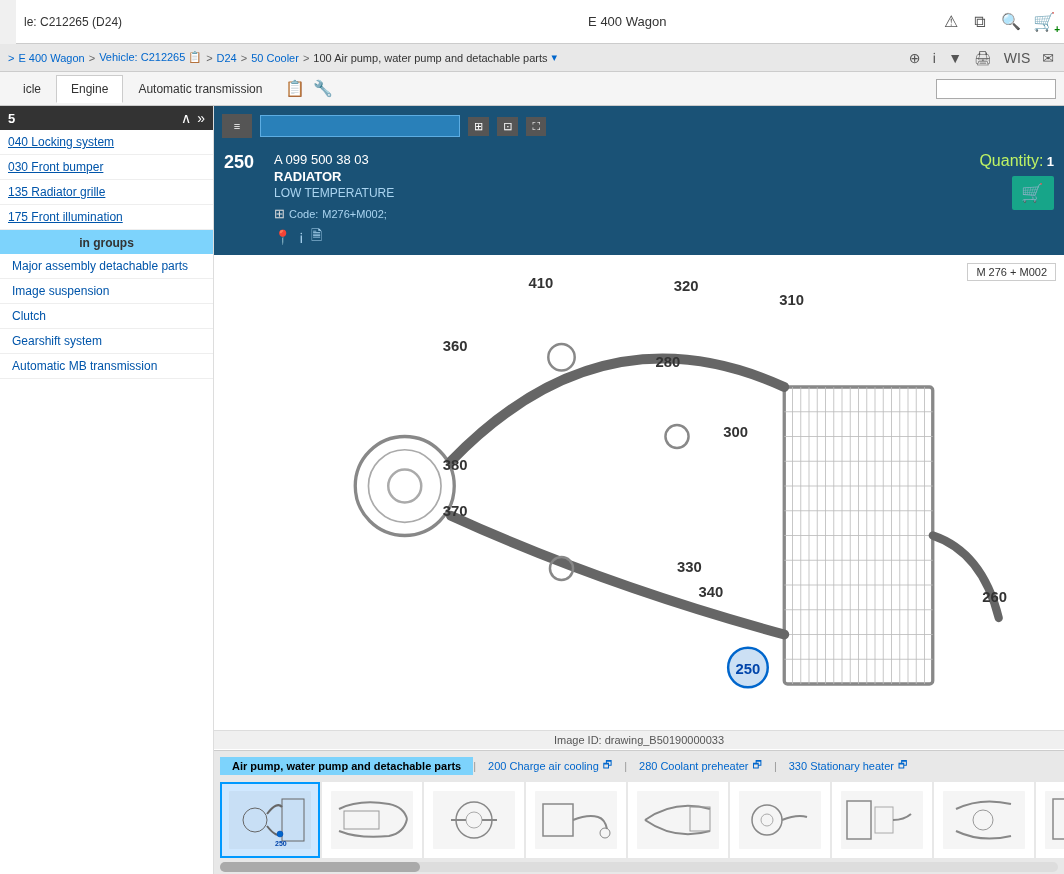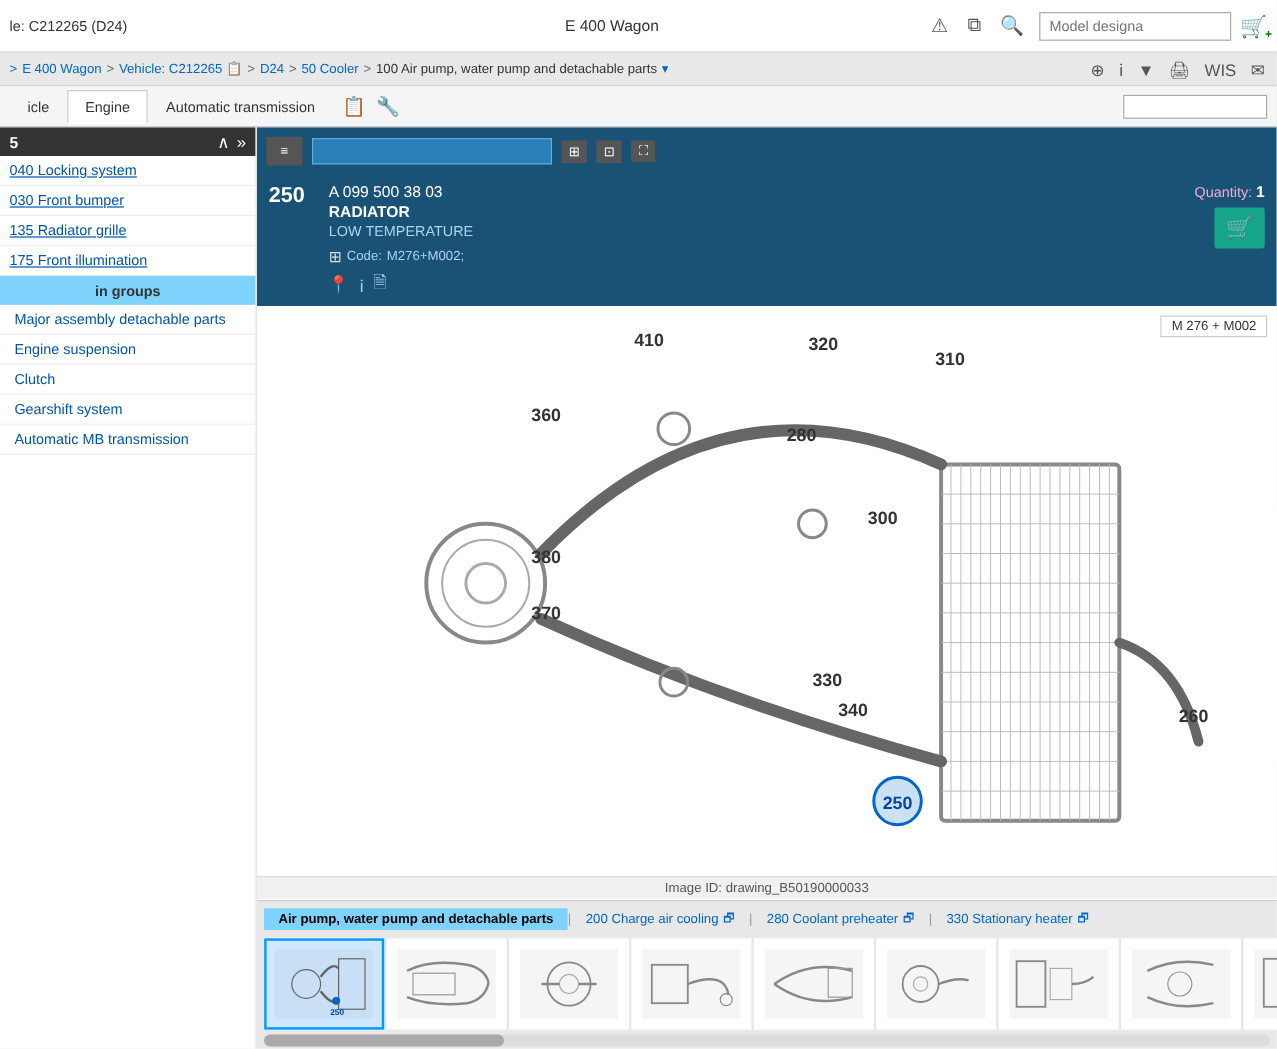--- a/index.html
+++ b/index.html
@@ -7,20 +7,21 @@
 
     
     .top-bar {
       background: #fff;
       border-bottom: 1px solid #ccc;
       display: flex;
       align-items: center;
       padding: 4px 8px;
       height: 44px;
       gap: 22px;
+      margin-left: 16px;
     }
     .top-bar-title { font-size: 12px; color: #333; flex: 1; }
     .top-bar-model { font-size: 13px; color: #333; flex: 2; text-align: center; }
     .top-bar-icons { display: flex; align-items: center; gap: 8px; margin-left: auto; }
     .icon-btn {
       background: none; border: none; cursor: pointer;
       font-size: 16px; color: #555; padding: 2px 4px;
       display: flex; align-items: center; justify-content: center;
     }
     .search-box-top {
@@ -175,21 +176,21 @@
     .part-num { font-size: 13px; font-weight: normal; color: #fff; margin-bottom: 2px; }
     .part-name { font-size: 13px; font-weight: bold; color: #fff; margin-bottom: 2px; }
     .part-sub { font-size: 12px; color: #aad4f0; margin-bottom: 6px; }
     .part-code { font-size: 11px; color: #aad4f0; }
     .part-icons { display: flex; gap: 8px; margin-top: 4px; }
     .part-icon-btn {
       background: none; border: none; cursor: pointer;
       color: #aad4f0; font-size: 14px;
     }
     .qty-col { display: flex; flex-direction: column; align-items: flex-end; gap: 6px; }
-    .qty-label { font-size: 12px; color: #f9a8d4; }
+    .qty-label { font-size: 16px; color: #bef264; }
     .qty-value { font-size: 13px; font-weight: bold; color: #fff; }
     .cart-icon-btn {
       background: #17a589; border: none; cursor: pointer;
       color: #fff; font-size: 18px; padding: 6px 10px; border-radius: 2px;
     }
 
     
     .diagram-area {
       flex: 1;
       background: #fff;
@@ -291,21 +292,20 @@
 </head>
 <body>
 
 <div class="top-bar">
   <span class="top-bar-title">le: C212265 (D24)</span>
   <span class="top-bar-model">E 400 Wagon</span>
   <div class="top-bar-icons">
     <button class="icon-btn" title="Warning">⚠</button>
     <button class="icon-btn" title="Copy">⧉</button>
     <button class="icon-btn" title="Search">🔍</button>
-    <input class="search-box-top" type="text" placeholder="Model designa" style="">
     <button class="cart-btn">
       🛒<span class="cart-plus">+</span>
     </button>
   </div>
 </div>
 
 <div class="breadcrumb">
   <span>&gt;</span>
   <a>E 400 Wagon</a>
   <span class="sep">&gt;</span>
@@ -352,21 +352,21 @@
     </div>
 
     <div class="sidebar-item">040 Locking system</div>
     <div class="sidebar-item">030 Front bumper</div>
     <div class="sidebar-item">135 Radiator grille</div>
     <div class="sidebar-item">175 Front illumination</div>
 
     <div class="sidebar-section-title">in groups</div>
 
     <div class="sidebar-group-item">Major assembly detachable parts</div>
-    <div class="sidebar-group-item">Engine suspension</div>
+    <div class="sidebar-group-item">Image suspension</div>
     <div class="sidebar-group-item">Clutch</div>
     <div class="sidebar-group-item">Gearshift system</div>
     <div class="sidebar-group-item">Automatic MB transmission</div>
 
   </div>
 
   <div class="detail-panel">
 
     <div class="part-info-bar">
 

